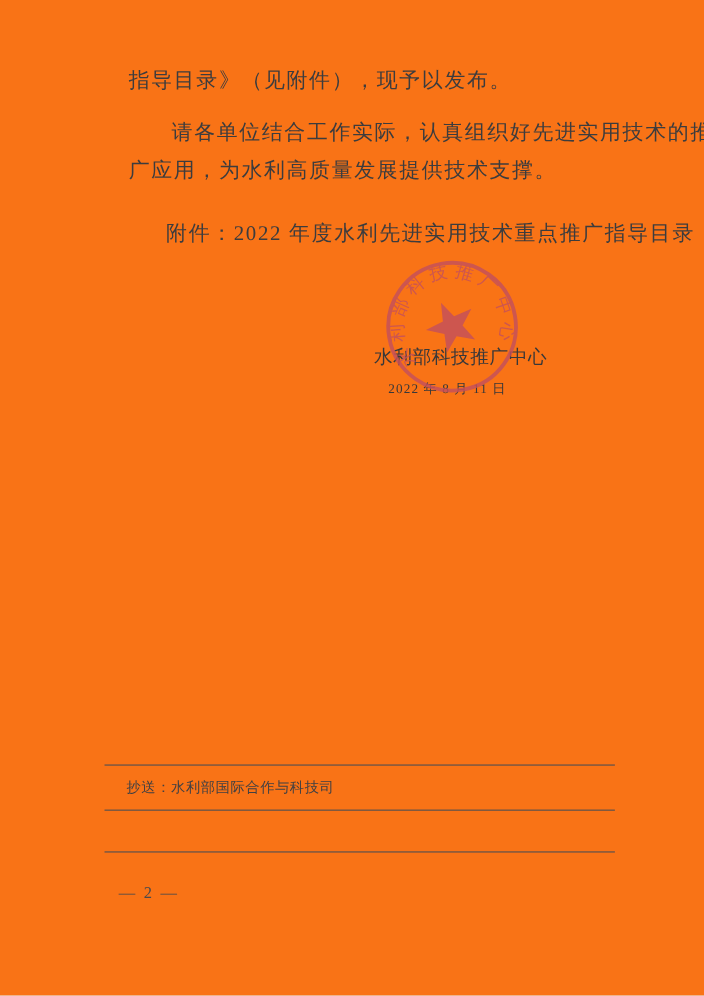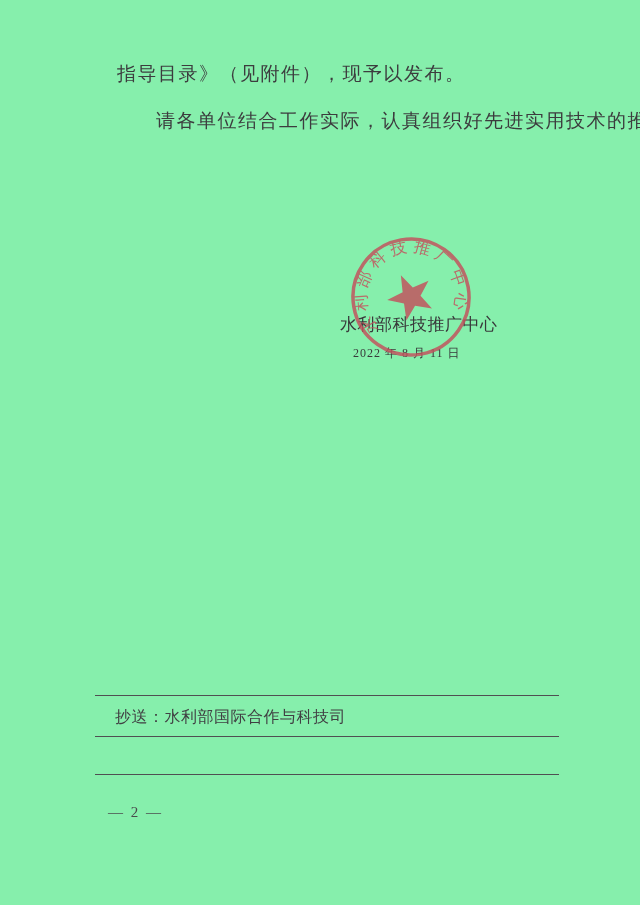--- a/index.html
+++ b/index.html
@@ -1,21 +1,21 @@
 <!DOCTYPE html>
 <html><head>
 <meta charset="utf-8">
 <style>
   html, body { margin: 0; padding: 0; background: #e8e8e8; }
   .page {
     position: relative;
     width: 640px;
     height: 905px;
     margin: 0 auto;
-    background: #86efac;
+    background: #f97316;
     overflow: hidden;
     font-family: "Liberation Serif", serif;
     color: #3a3a3c;
   }
   .bodytext {
     position: absolute;
     font-size: 19px;
     letter-spacing: 1.5px;
     line-height: 1;
     white-space: nowrap;
@@ -30,21 +30,21 @@
   .sig-date  { font-size: 12px; letter-spacing: 1px; }
   .rule {
     position: absolute;
     left: 95px;
     width: 464px;
     height: 0;
     border-top: 1.4px solid #4f4f52;
   }
   .foot {
     position: absolute;
-    font-size: 16px;
+    font-size: 13px;
     letter-spacing: 0.5px;
     white-space: nowrap;
     color: #404043;
     font-family: Liberation Mono, monospace;
   }
   .pagenum {
     position: absolute;
     left: 108px;
     top: 804px;
     font-size: 15px;
@@ -60,21 +60,23 @@
 </style>
 </head>
 <body>
 
 <div class="page">
 
   <div class="bodytext" style="left:117px; top:64px;">指导目录》（见附件），现予以发布。</div>
 
   <div class="bodytext" style="left:156px; top:111px;">请各单位结合工作实际，认真组织好先进实用技术的推</div>
 
+  <div class="bodytext" style="left:117px; top:146px;">广应用，为水利高质量发展提供技术支撑。</div>
 
+  <div class="bodytext" style="left:151px; top:203px;">附件：2022 年度水利先进实用技术重点推广指导目录</div>
 
   <div class="sig sig-org" style="left:340px; top:313px;">水利部科技推广中心</div>
 
   <div class="sig sig-date" style="left:353px; top:345px;">2022 年 8 月 11 日</div>
 
   <svg class="seal-svg" viewBox="0 0 640 905">
     <g transform="rotate(-10 411 297)" opacity="0.82">
       <circle cx="411" cy="297" r="58" fill="none" stroke-width="3.5" stroke="#c4505c"></circle>
       <polygon points="411,273 416.6,289.2 433.8,289.6 420.1,300 425.1,316.4 411,306.6 396.9,316.4 401.9,300 388.2,289.6 405.4,289.2" transform="rotate(-15 411 297)" fill="#c4505c"></polygon>
       <path id="sealArc" d="M 374.1 322.8 A 45 45 0 1 1 447.9 322.8" fill="none"></path>

